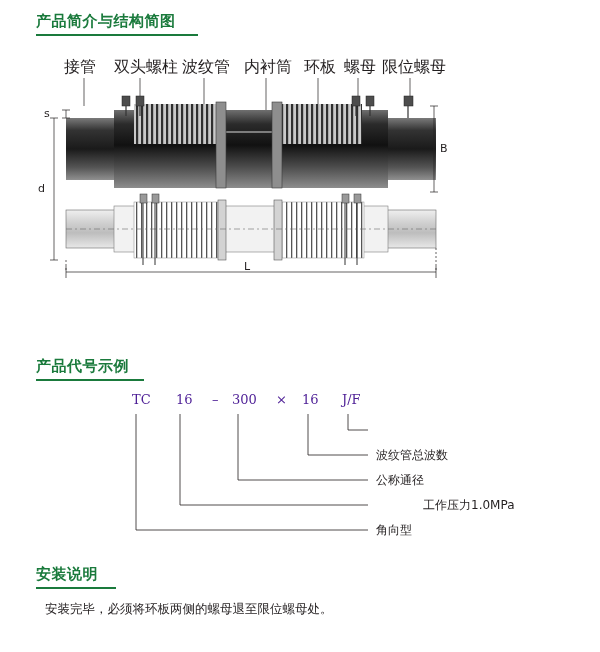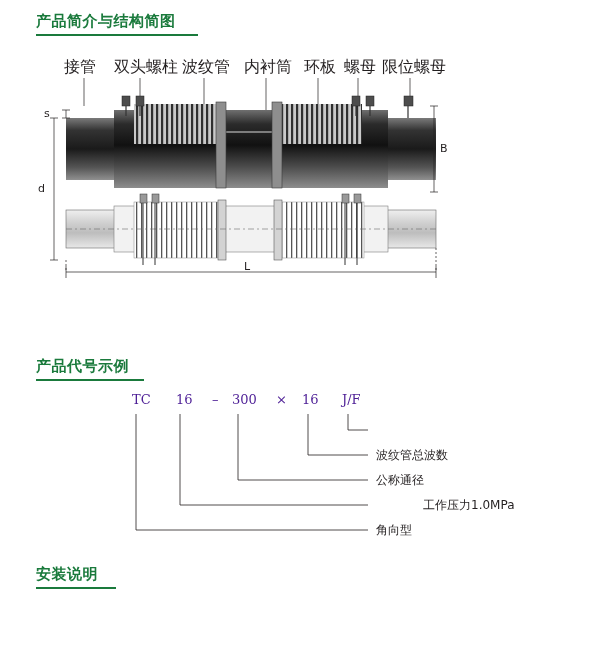--- a/index.html
+++ b/index.html
@@ -250,13 +250,14 @@
   <div class="code-desc" style="left:340px; top:55px;">波纹管总波数</div>
   <div class="code-desc" style="left:340px; top:80px;">公称通径</div>
   <div class="code-desc" style="left:340px; top:105px;margin-left:47px;">工作压力1.0MPa</div>
   <div class="code-desc" style="left:340px; top:130px;">角向型</div>
 </div>
 
 <div id="title-3" class="section-title">安装说明</div>
 <div id="underline-3" class="title-underline"></div>
 
 <div id="install-notes">
+  <p>安装完毕，必须将环板两侧的螺母退至限位螺母处。</p>
 </div>
 
 </body></html>

